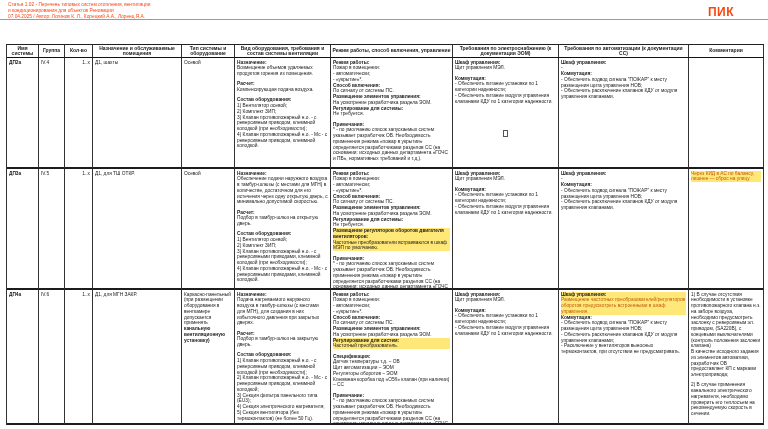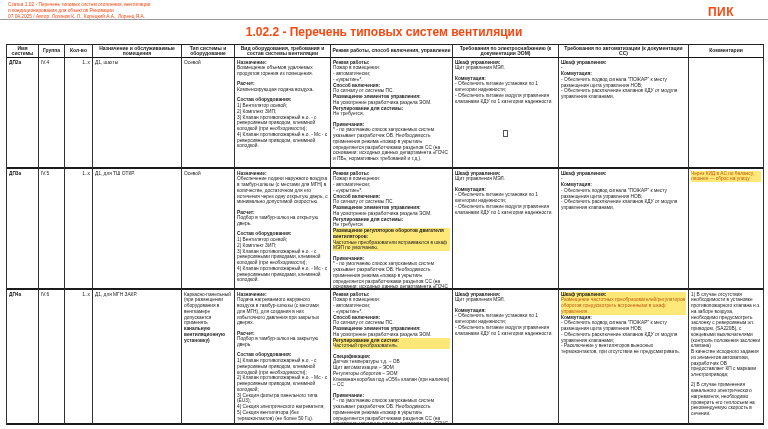--- a/index.html
+++ b/index.html
@@ -40,21 +40,20 @@
 <body>
 
 <div class="sheet">
   <div class="notes">
     <div>Статья 1.02 - Перечень типовых систем отопления, вентиляции</div>
     <div>и кондиционирования для объектов Реновации</div>
     <div>07.04.2025 / Автор: Логинов К. Л., Корецкий А.А., Лоренц Я.А.</div>
   </div>
   <div class="brand">ПИК</div>
   <div class="rule"></div>
-  <div class="title">1.02.2 - Перечень типовых систем вентиляции</div>
   <div class="vent-table" id="vent-table">
       <div class="th">Имя системы</div>
       <div class="th">Группа</div>
       <div class="th">Кол-во</div>
       <div class="th">Назначение и обслуживаемые помещения</div>
       <div class="th">Тип системы и оборудование</div>
       <div class="th">Вид оборудования, требования и состав системы вентиляции</div>
       <div class="th">Режим работы, способ включения, управление</div>
       <div class="th">Требования по электроснабжению (к документации ЭОМ)</div>
       <div class="th">Требования по автоматизации (к документации СС)</div>

